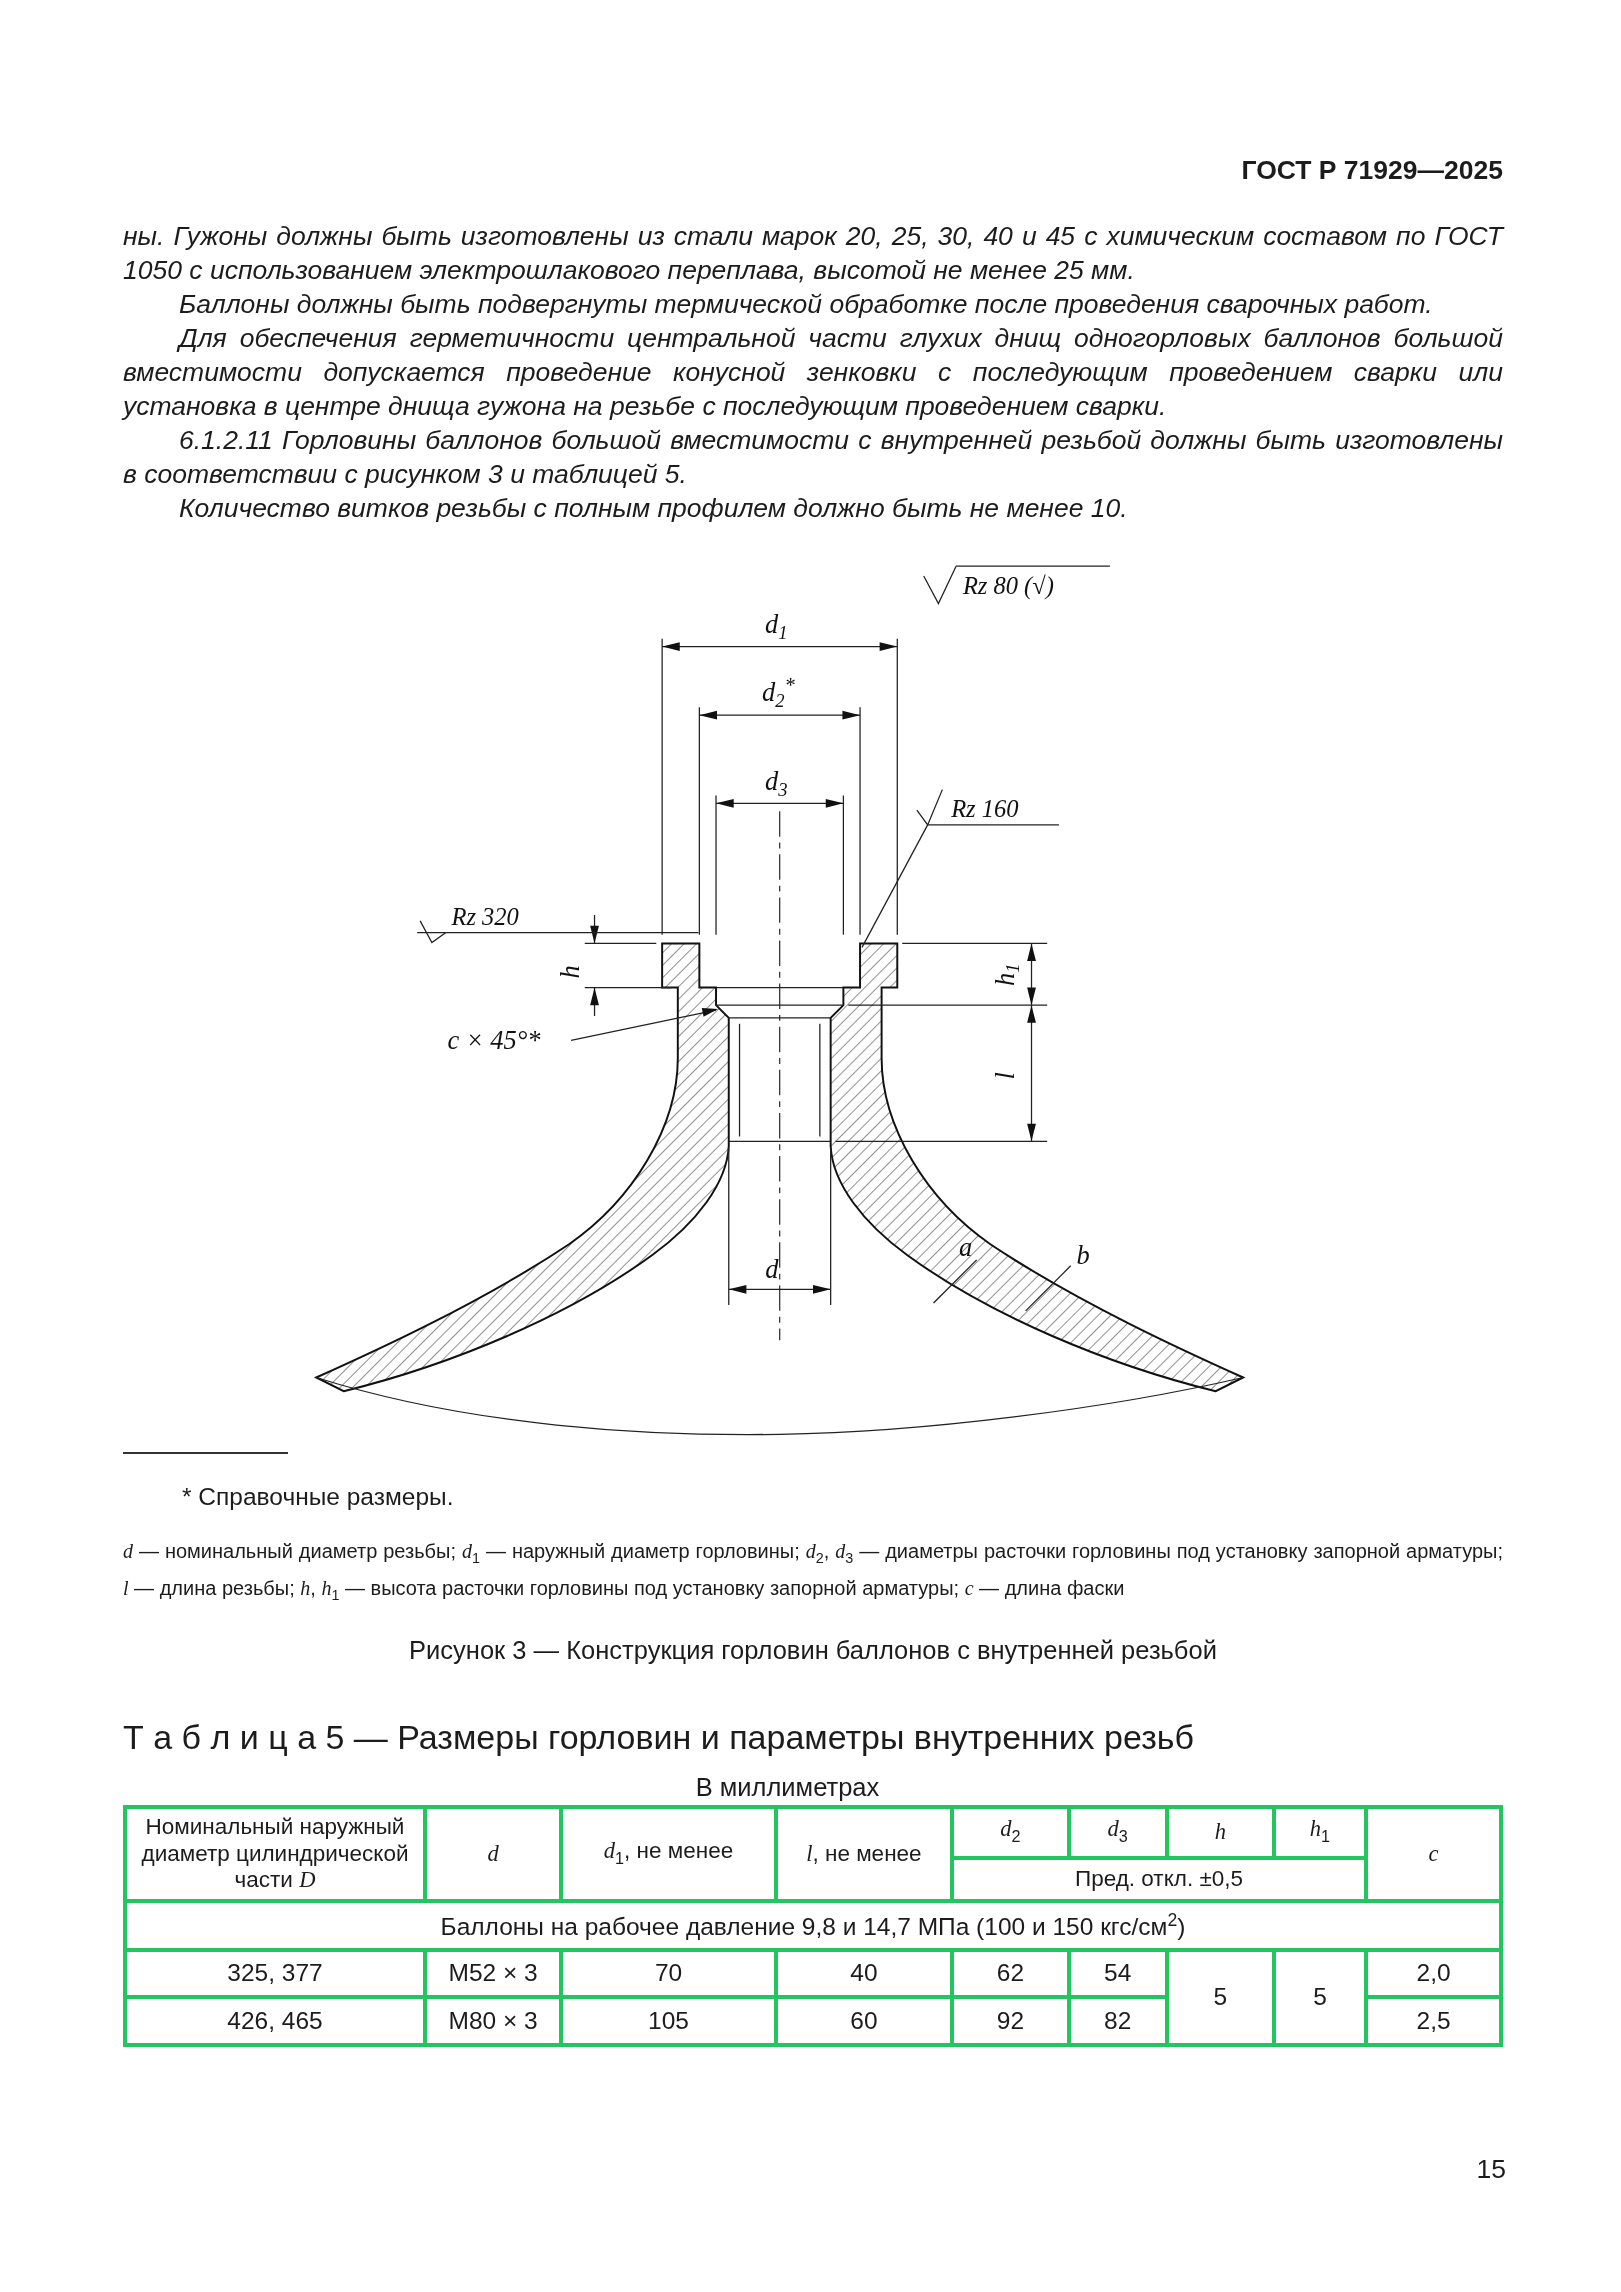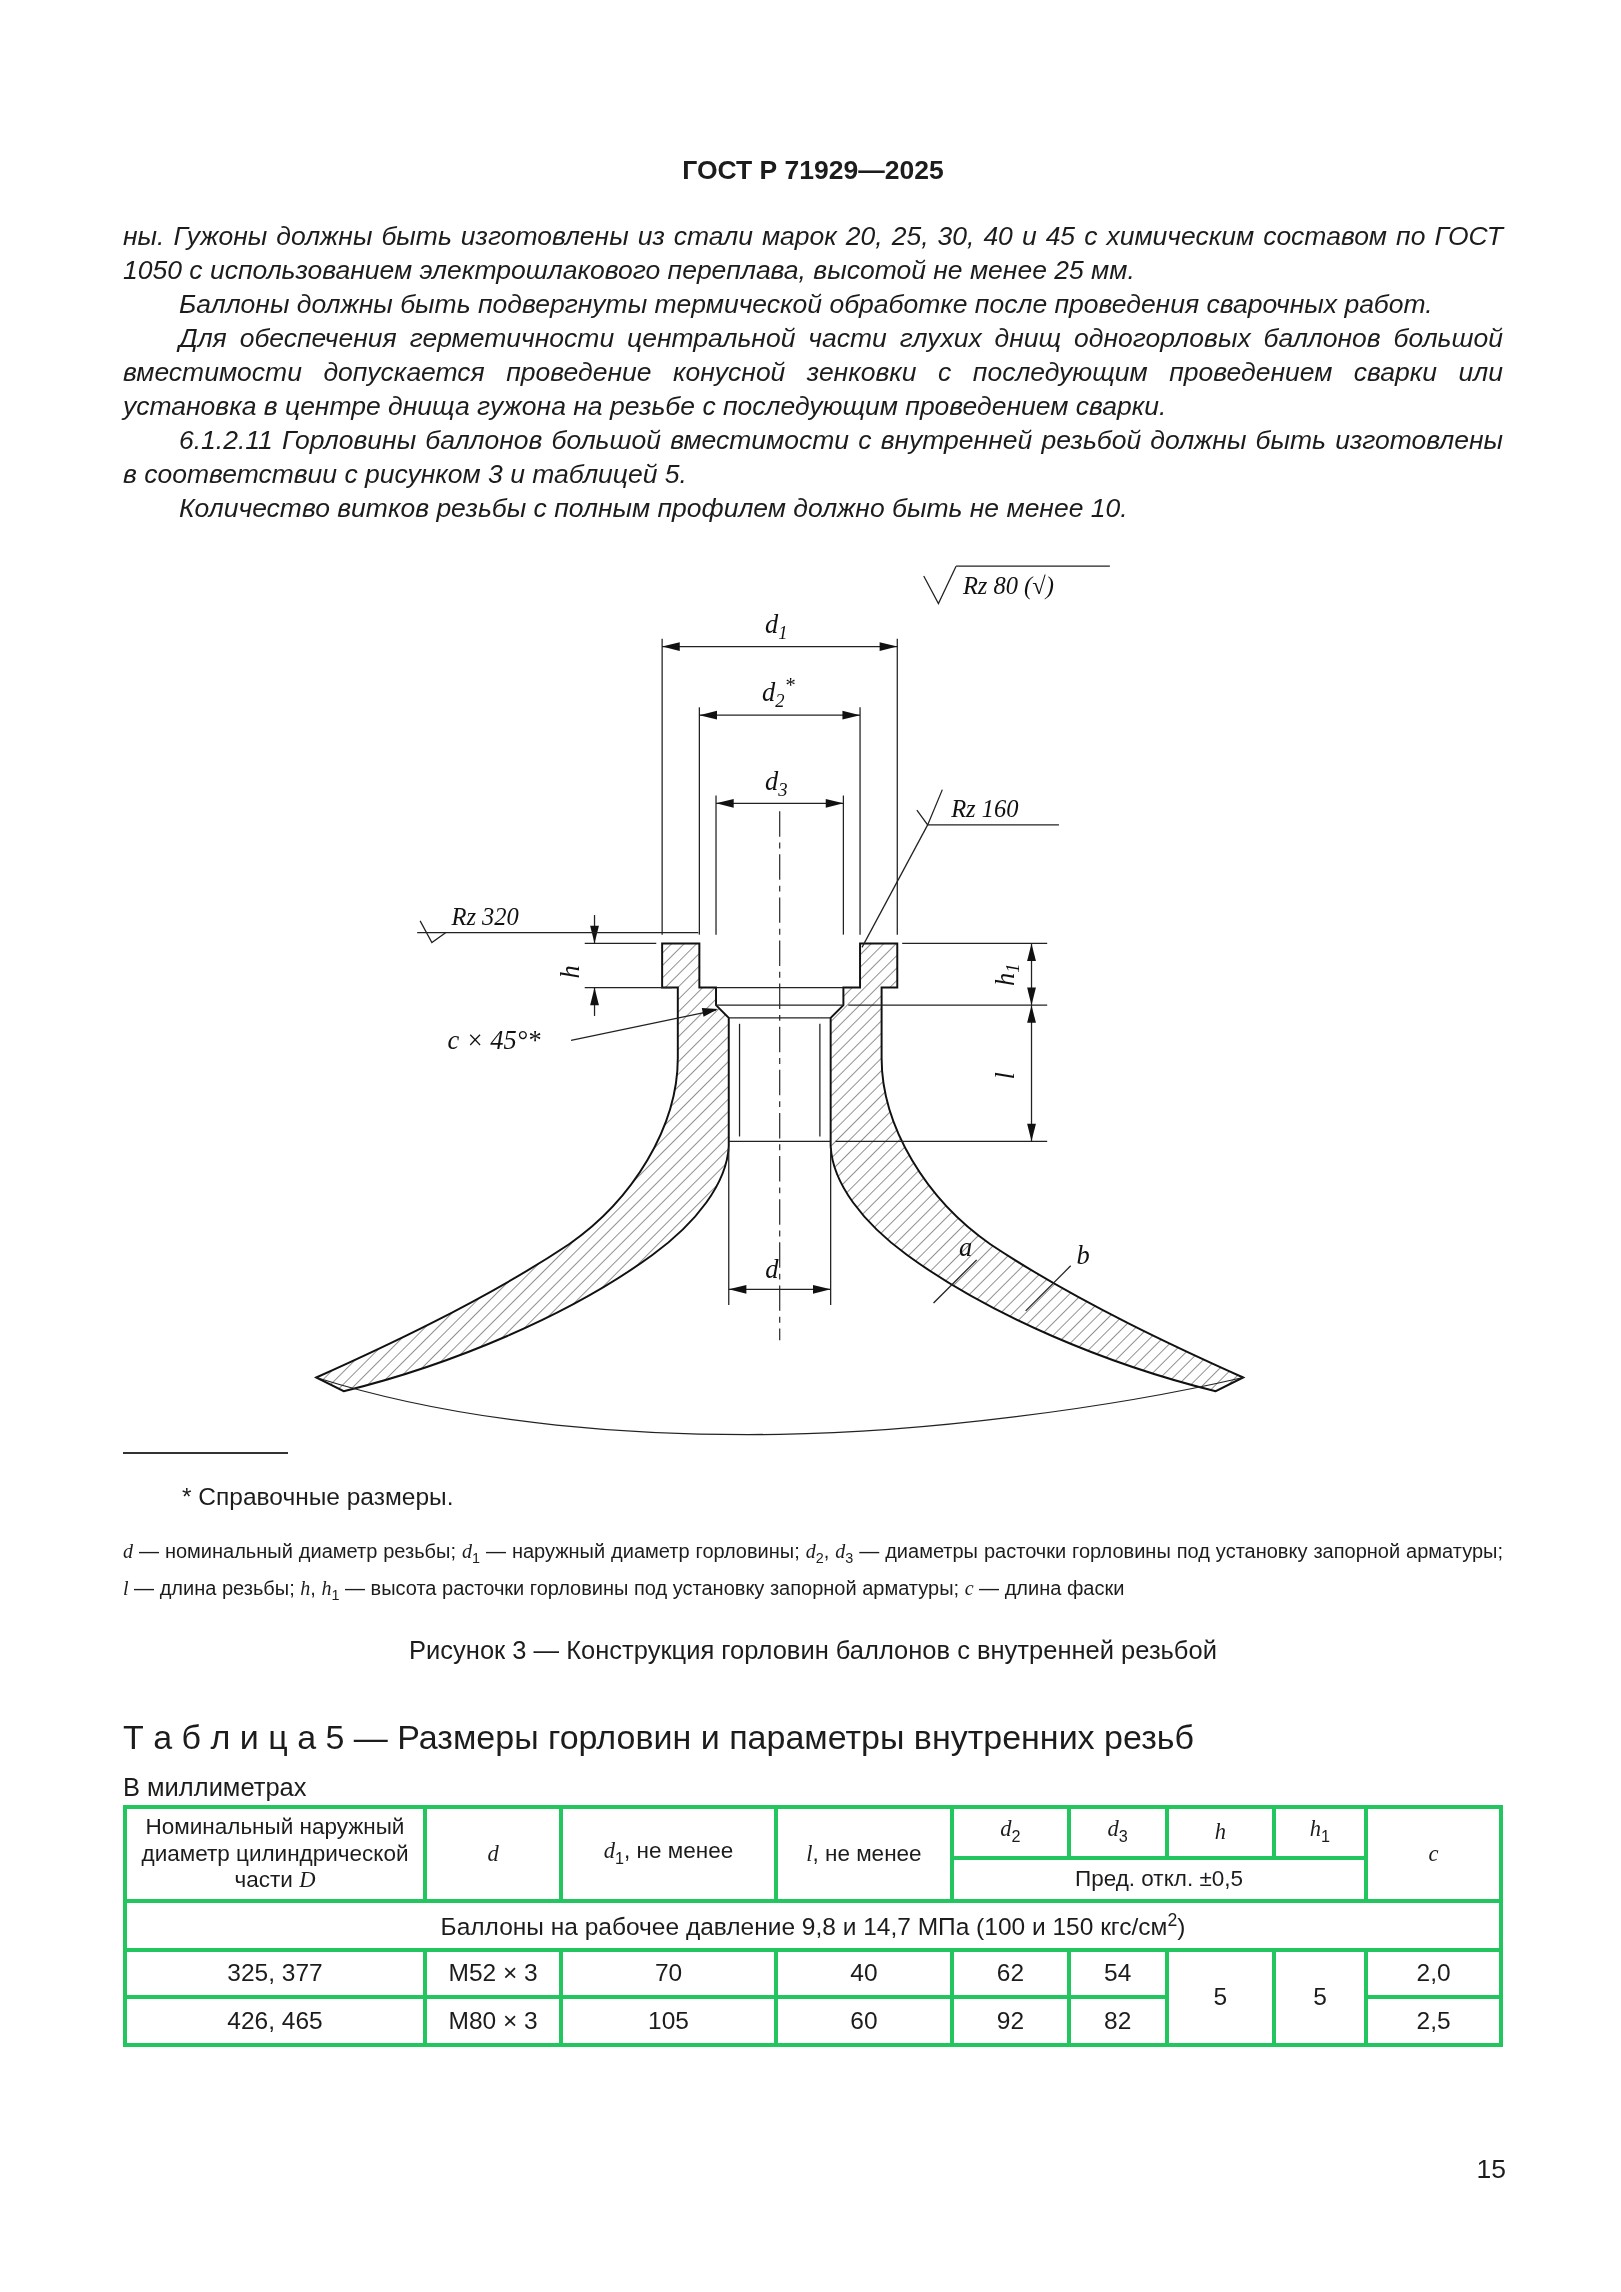--- a/index.html
+++ b/index.html
@@ -6,21 +6,21 @@
   .page{
     position:relative;
     width:1621px;height:2293px;
     background:#ffffff;
     color:#1c1c1c;
     font-family:"Liberation Sans",sans-serif;
     font-size:26.5px;
     overflow:hidden;
   }
   .content{position:absolute;left:123px;top:0;width:1380px;}
-  .doc-header{margin-top:155px;text-align:center;font-weight:bold;font-size:26.5px;}
+  .doc-header{margin-top:155px;text-align:right;font-weight:bold;font-size:26.5px;}
   .body-text{margin-top:33px;}
   .body-text p{margin:0;text-align:justify;line-height:34px;font-style:italic;}
   .body-text p.indent{text-indent:56px;}
 
   .fig-wrap{position:relative;margin-top:3.9px;}
   .fig-svg{display:block;margin-left:152px;width:1078px;height:921px;}
 
   .fig-svg .wall{fill:url(#hatchPat);stroke:#111;stroke-width:2;}
   .fig-svg .thin{fill:none;stroke:#222;stroke-width:1.3;}
   .fig-svg .cl{fill:none;stroke:#222;stroke-width:1.2;stroke-dasharray:26 6 6 6;}
@@ -33,21 +33,21 @@
 
   .fn-rule{width:165px;border-top:2px solid #333;margin-top:2px;}
   .fn-text{margin-top:29px;padding-left:59px;font-size:24.5px;}
   .legend{margin-top:25.5px;font-size:20px;line-height:30px;text-align:justify;}
   i,.legend i{font-family:"Liberation Serif",serif;font-style:italic;}
   sub{font-size:0.72em;}
   sup{font-size:0.72em;}
   .fig-caption{margin-top:25.5px;text-align:center;font-size:25.5px;}
 
   .table-title{margin-top:53px;font-size:34px;}
-  .units{margin-top:15.7px;text-align:left;font-size:25.5px;padding-right:51px;}
+  .units{margin-top:15.7px;text-align:center;font-size:25.5px;padding-right:51px;}
   table.gost{width:100%;border-collapse:collapse;margin-top:3.9px;}
   table.gost th,table.gost td{
     border:4px solid #22c55e;
     text-align:center;vertical-align:middle;
     font-weight:normal;
   }
   table.gost th{font-size:22.5px;line-height:26.5px;padding:4.9px 5.9px;}
   table.gost td{font-size:24.5px;padding:7.8px 5.9px;}
   table.gost td.section-cell{padding:6.9px 5.9px;font-size:24.5px;}
   .page-num{position:absolute;right:115px;top:2154px;font-size:26.5px;margin-left:12px;}

